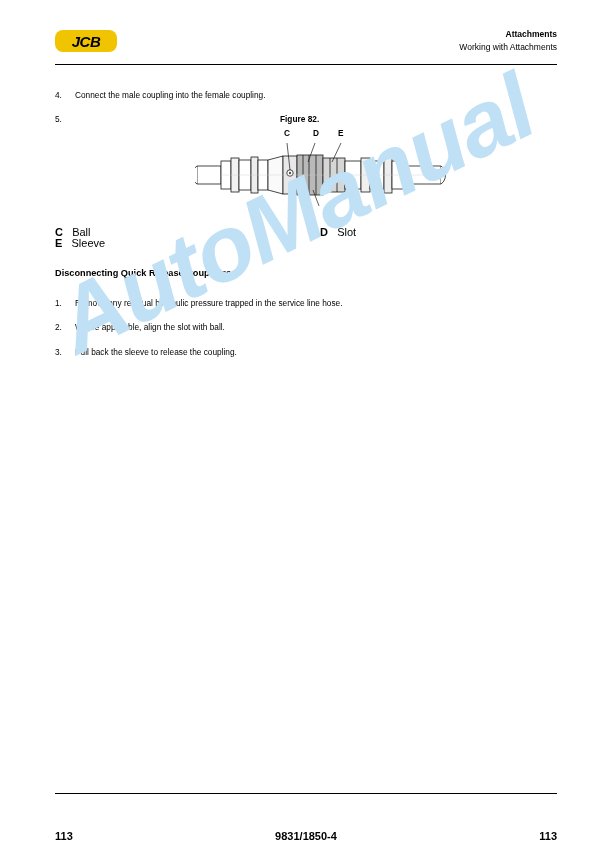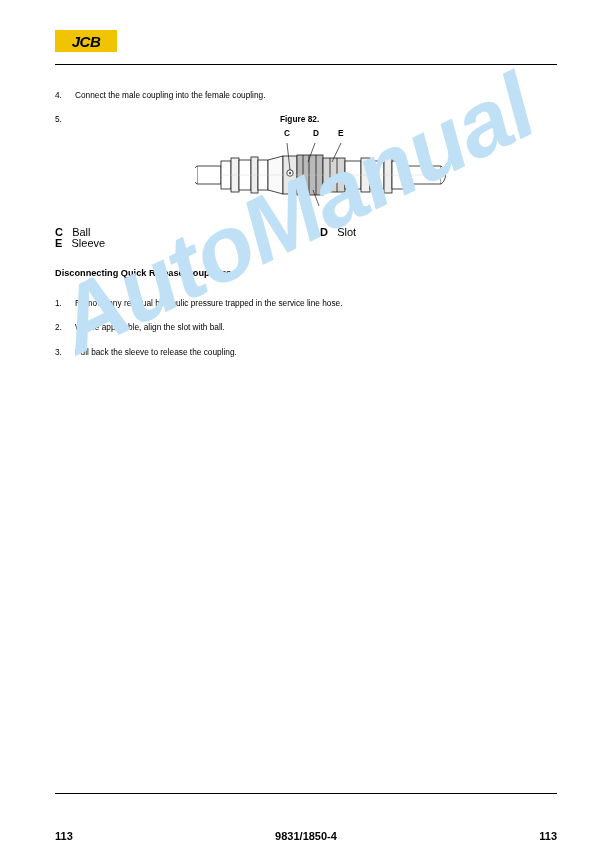--- a/index.html
+++ b/index.html
@@ -27,21 +27,21 @@
     width: 502px;
     height: 38px;
   }
   .logo {
     position: absolute;
     left: 0;
     top: 2px;
     width: 62px;
     height: 22px;
     background: #f0c400;
-    border-radius: 0;
+    border-radius: 8px;
     display: flex;
     align-items: center;
     justify-content: center;
   }
   .logo-text {
     font-family: "Liberation Sans", sans-serif;
     font-weight: bold;
     font-style: italic;
     font-size: 15px;
     color: #000000;
@@ -210,20 +210,24 @@
   .footer-right { position: absolute; right: 0; top: 0; }
 </style>
 </head>
 <body>
 
 <div class="page">
 
   <div class="header">
     <div class="logo">
       <span class="logo-text">JCB</span>
+    </div>
+    <div class="header-right">
+      <div class="header-title">Attachments</div>
+      <div class="header-sub">Working with Attachments</div>
     </div>
     <div class="header-rule"></div>
   </div>
 
   <div class="content">
 
     <ul class="numlist">
       <li class="numitem">
         <span class="num">4.</span>
         <span>Connect the male coupling into the female coupling.</span>

